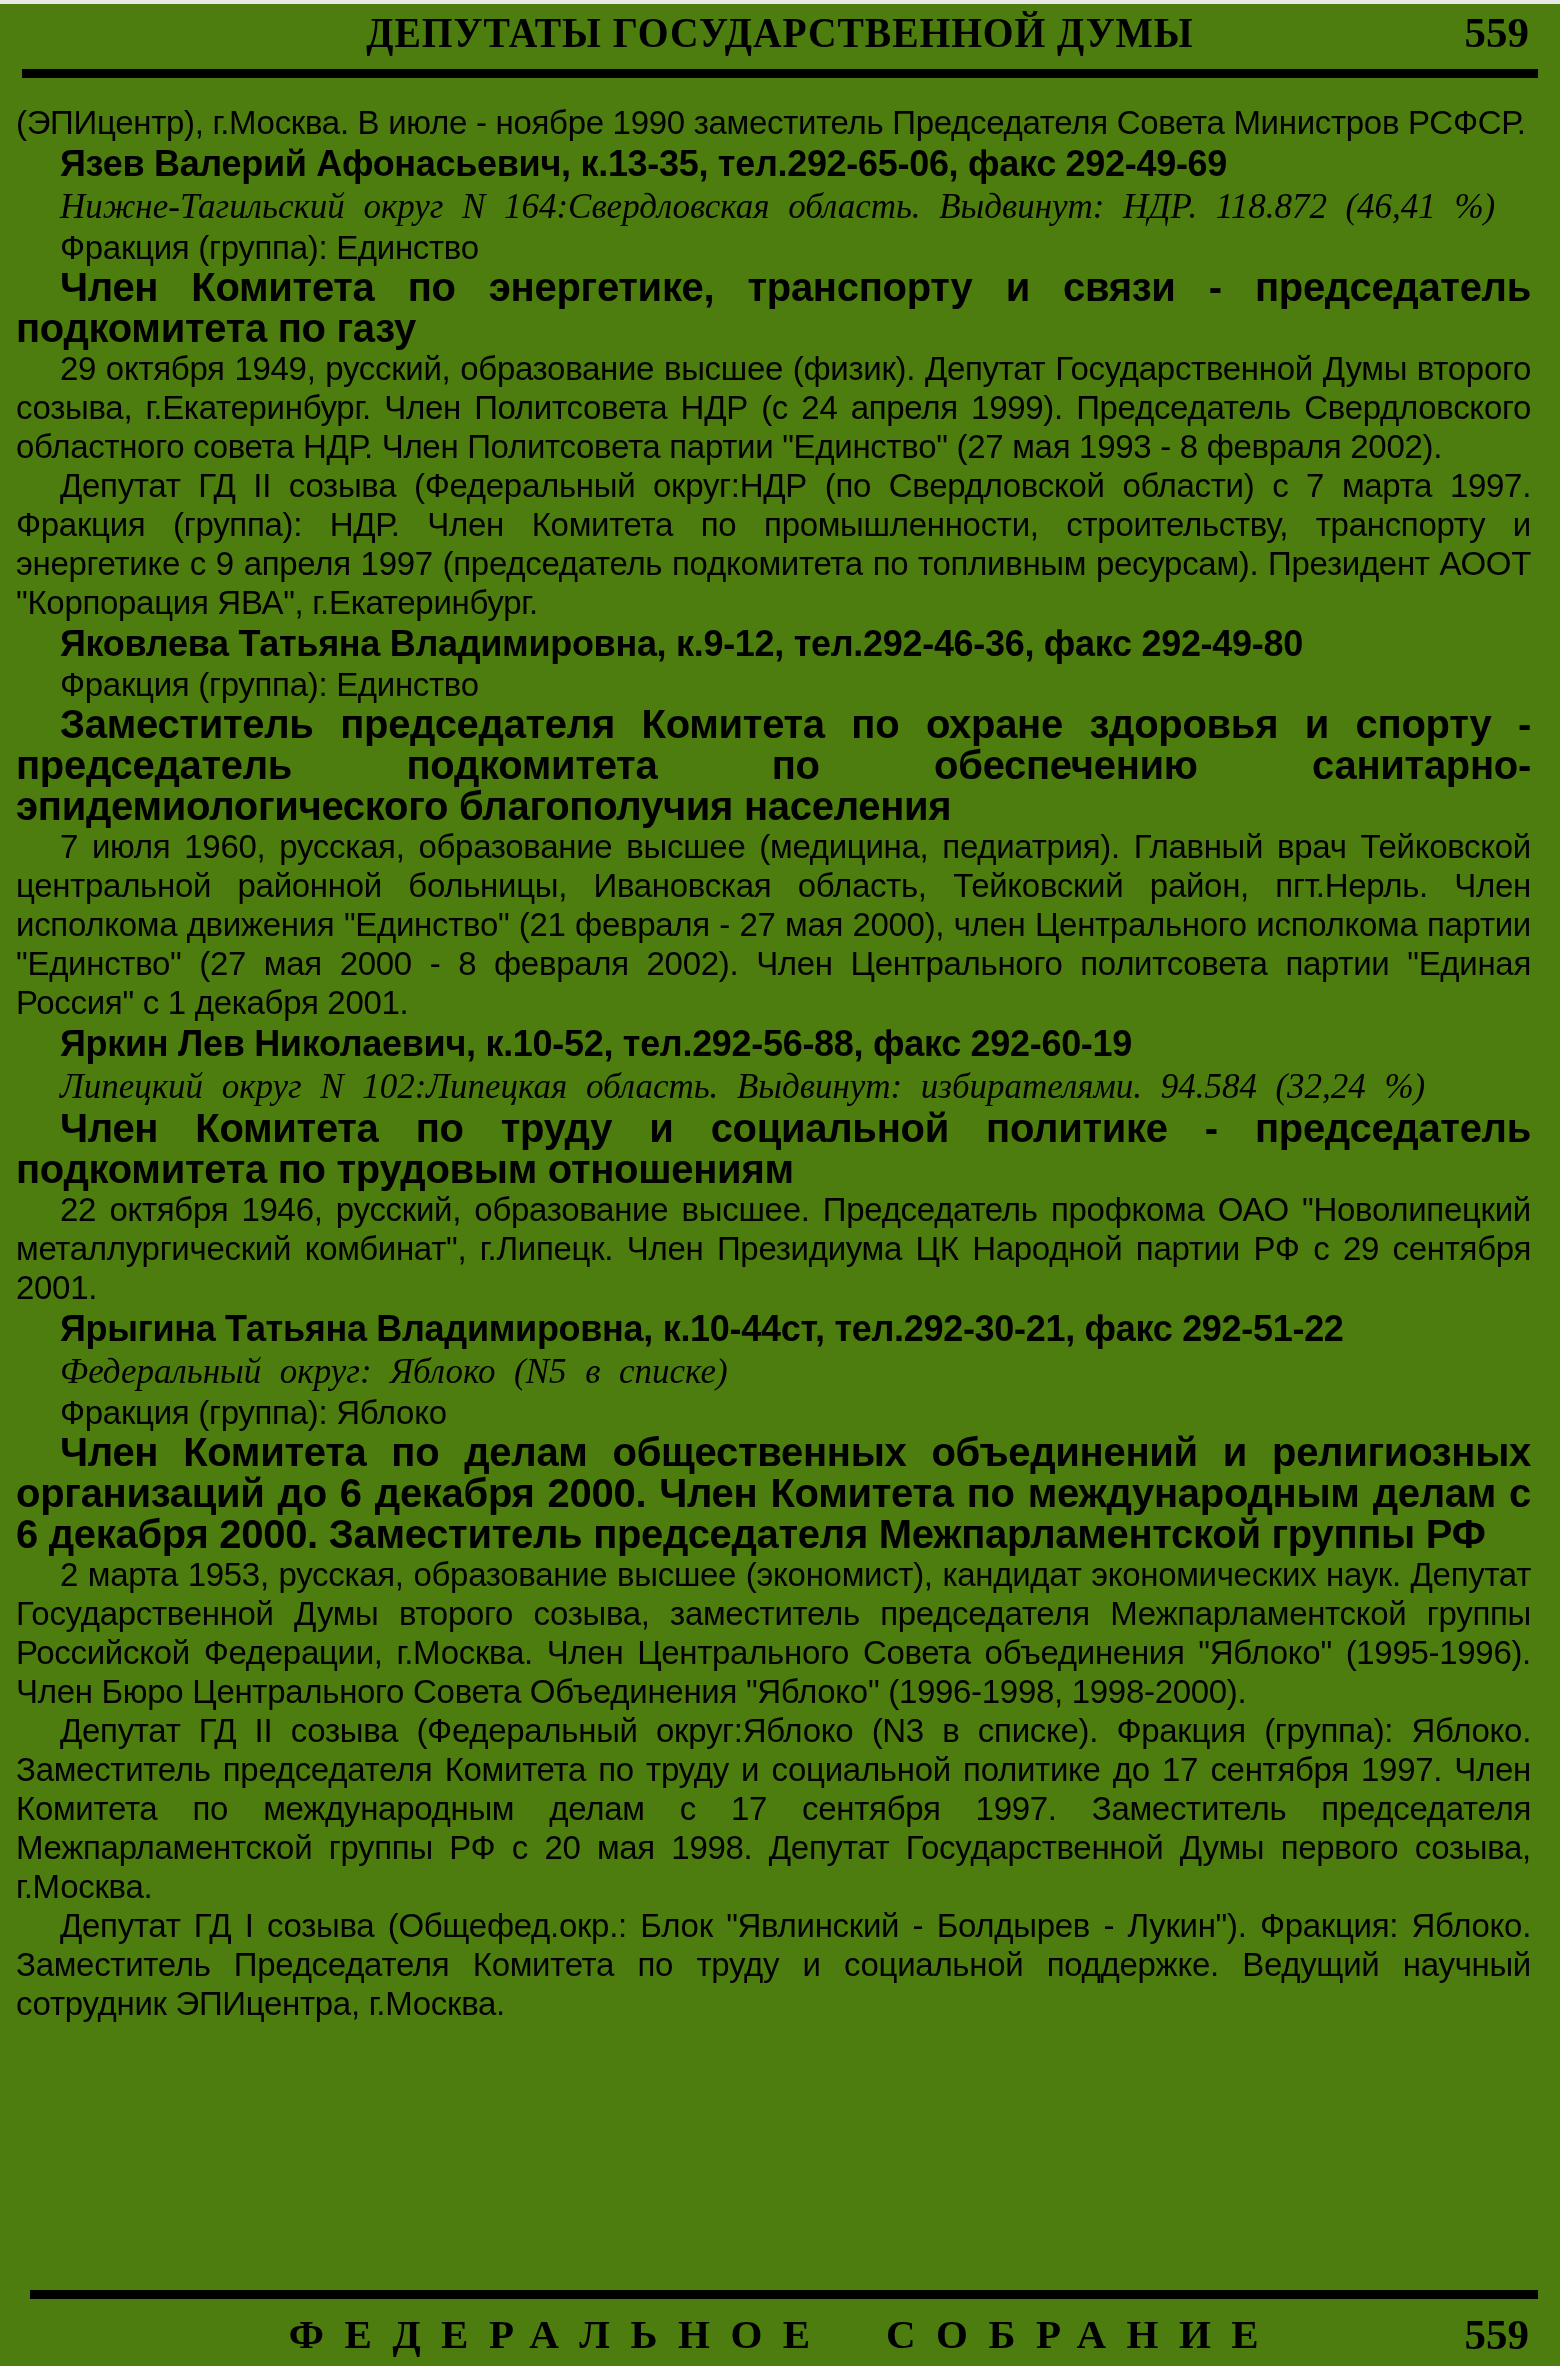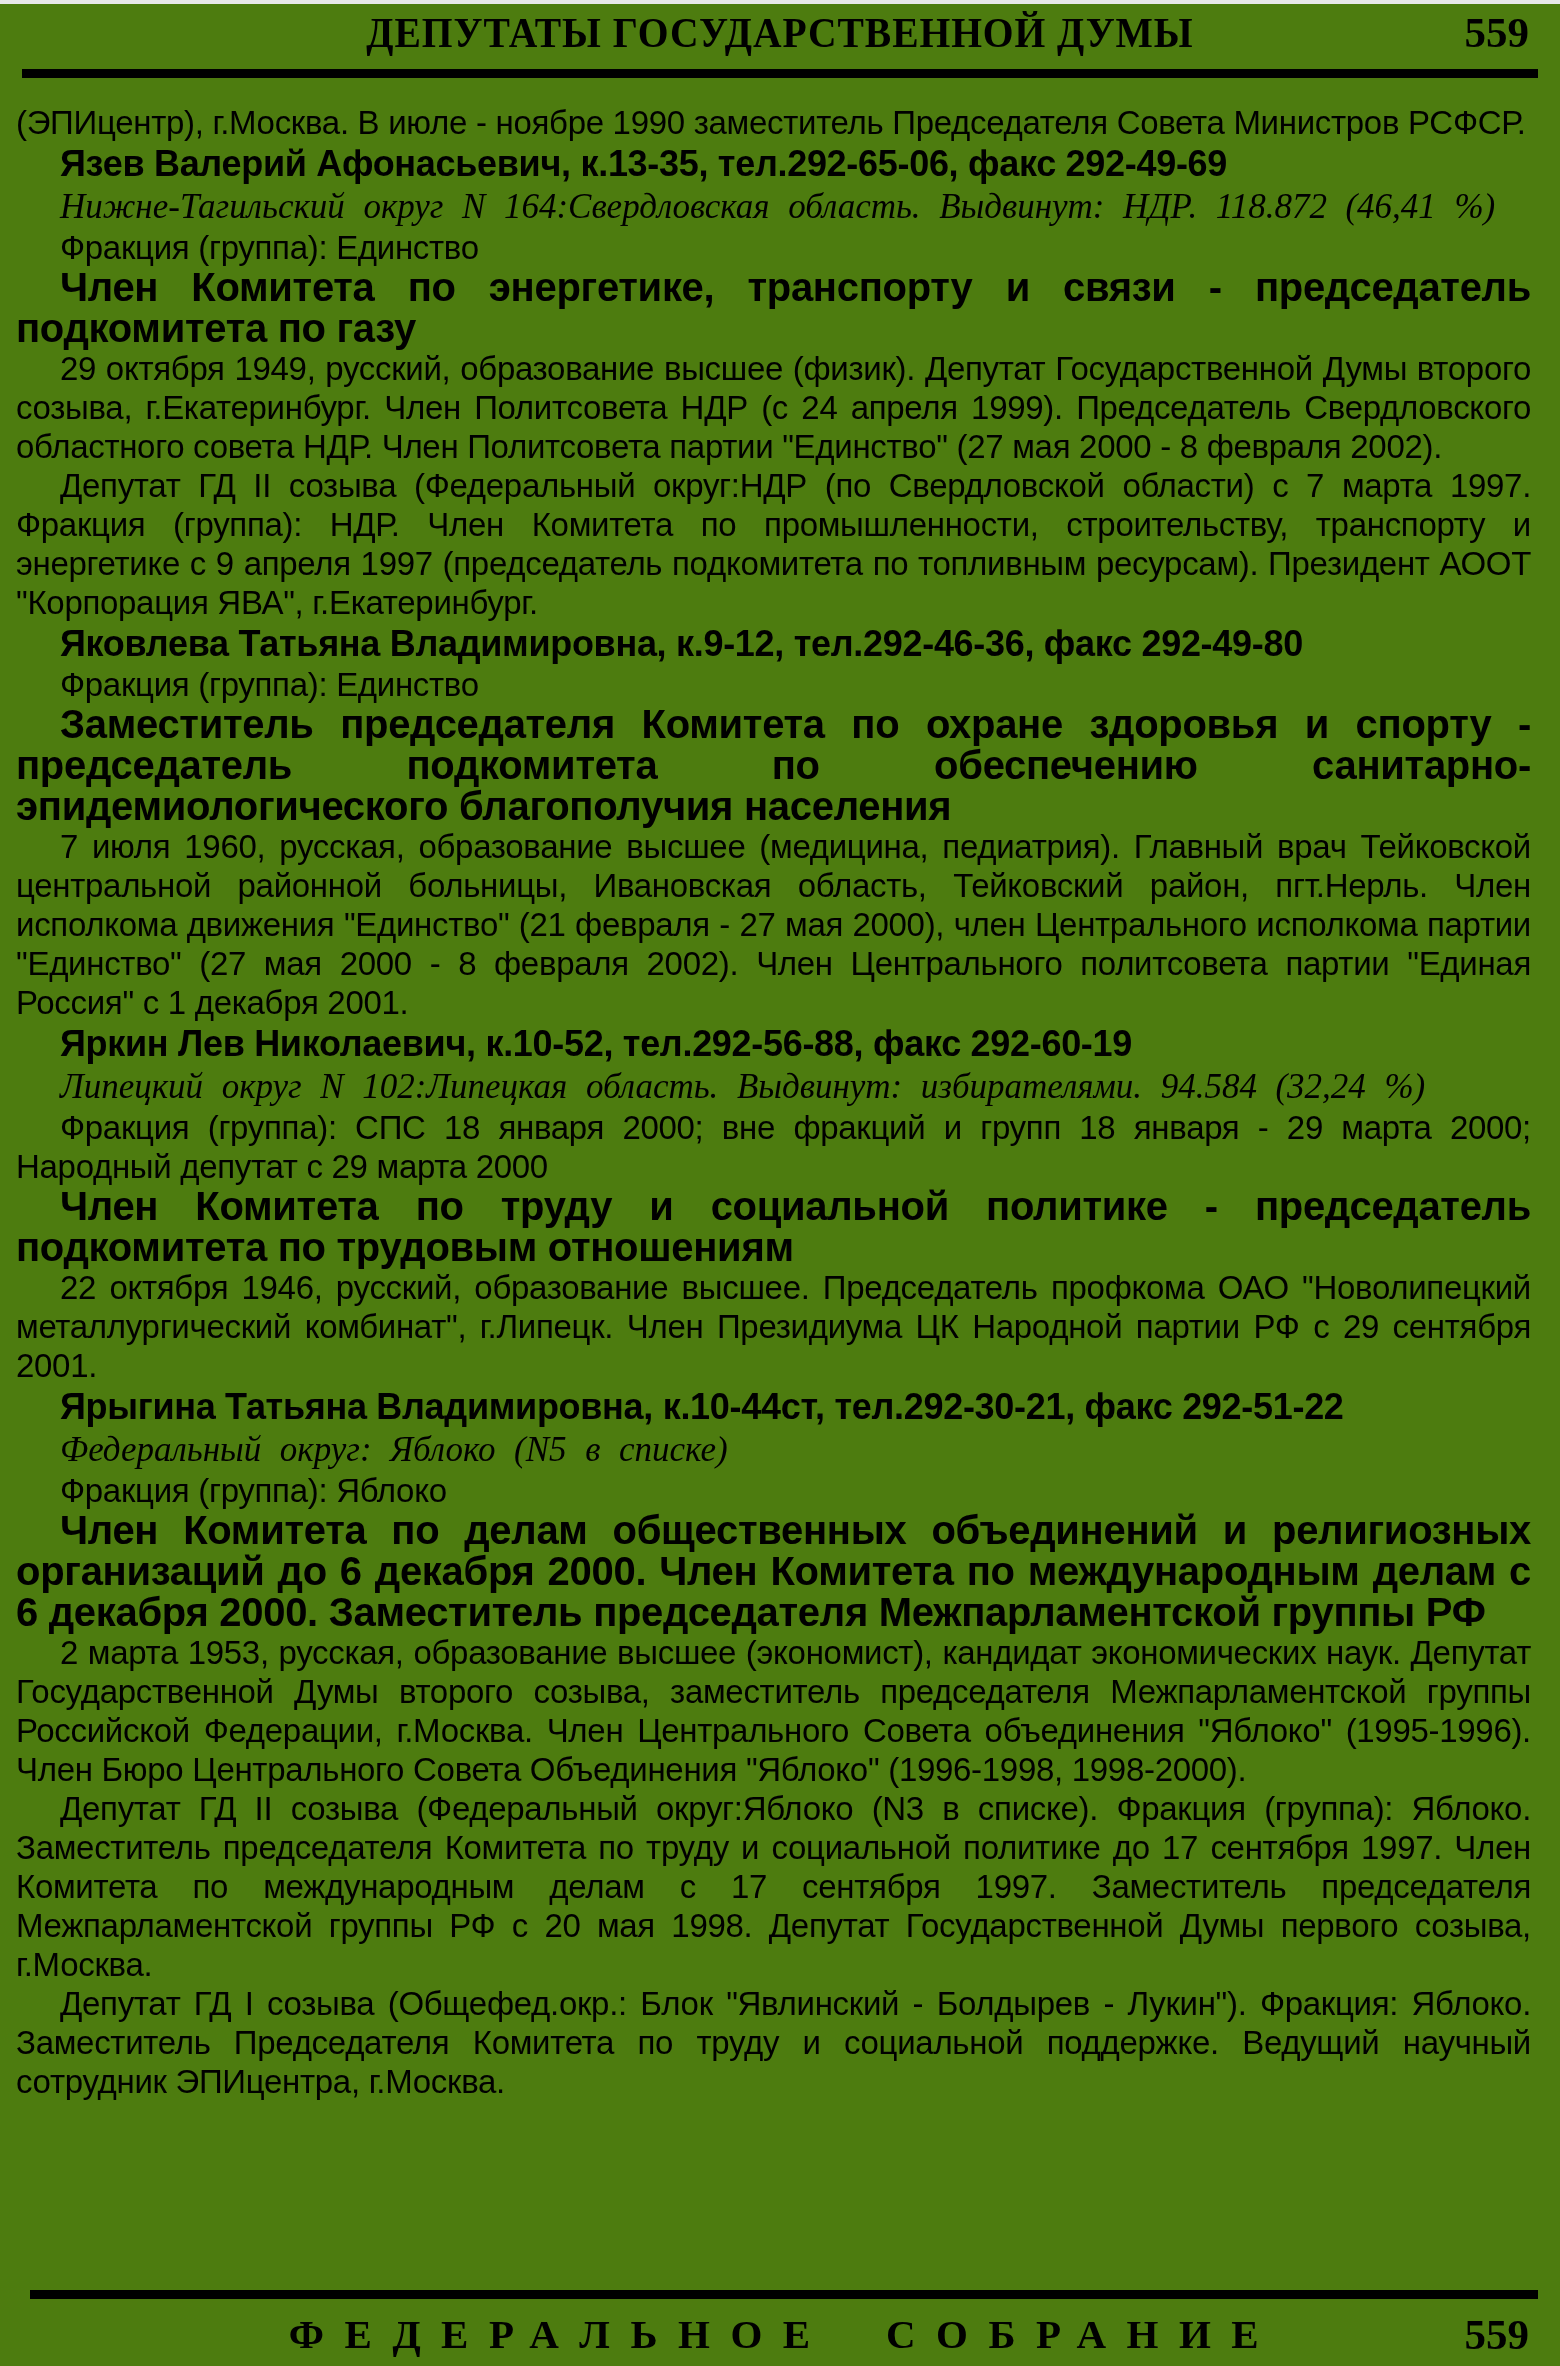--- a/index.html
+++ b/index.html
@@ -125,35 +125,34 @@
 
   <div class="content">
 
     <p class="cont-para">(ЭПИцентр), г.Москва. В июле - ноябре 1990 заместитель Председателя Совета Министров РСФСР.</p>
 
     <section>
       <p class="entry-heading">Язев Валерий Афонасьевич, к.13-35, тел.292-65-06, факс 292-49-69</p>
       <p class="district-para">Нижне-Тагильский округ N 164:Свердловская область. Выдвинут: НДР. 118.872 (46,41 %)</p>
       <p class="plain-para">Фракция (группа): Единство</p>
       <p class="committee-para">Член Комитета по энергетике, транспорту и связи - председатель подкомитета по газу</p>
-      <p class="plain-para">29 октября 1949, русский, образование высшее (физик). Депутат Государственной Думы второго созыва, г.Екатеринбург. Член Политсовета НДР (с 24 апреля 1999). Председатель Свердловского областного совета НДР. Член Политсовета партии "Единство" (27 мая 2000 - 8 февраля 2002).</p>
+      <p class="plain-para">29 октября 1949, русский, образование высшее (физик). Депутат Государственной Думы второго созыва, г.Екатеринбург. Член Политсовета НДР (с 24 апреля 1999). Председатель Свердловского областного совета НДР. Член Политсовета партии "Единство" (27 мая 1993 - 8 февраля 2002).</p>
       <p class="plain-para">Депутат ГД II созыва (Федеральный округ:НДР (по Свердловской области) с 7 марта 1997. Фракция (группа): НДР. Член Комитета по промышленности, строительству, транспорту и энергетике с 9 апреля 1997 (председатель подкомитета по топливным ресурсам). Президент АООТ "Корпорация ЯВА", г.Екатеринбург.</p>
     </section>
 
     <section>
       <p class="entry-heading">Яковлева Татьяна Владимировна, к.9-12, тел.292-46-36, факс 292-49-80</p>
       <p class="plain-para">Фракция (группа): Единство</p>
       <p class="committee-para">Заместитель председателя Комитета по охране здоровья и спорту - председатель подкомитета по обеспечению санитарно-эпидемиологического благополучия населения</p>
       <p class="plain-para">7 июля 1960, русская, образование высшее (медицина, педиатрия). Главный врач Тейковской центральной районной больницы, Ивановская область, Тейковский район, пгт.Нерль. Член исполкома движения "Единство" (21 февраля - 27 мая 2000), член Центрального исполкома партии "Единство" (27 мая 2000 - 8 февраля 2002). Член Центрального политсовета партии "Единая Россия" с 1 декабря 2001.</p>
     </section>
 
     <section>
       <p class="entry-heading">Яркин Лев Николаевич, к.10-52, тел.292-56-88, факс 292-60-19</p>
       <p class="district-para">Липецкий округ N 102:Липецкая область. Выдвинут: избирателями. 94.584 (32,24 %)</p>
-      <p class="plain-para">Фракция (группа): СПС 18 января 2000; вне фракций и групп 18 января - 29 марта 2000; Народный депутат с 29 марта 2000</p>
       <p class="committee-para">Член Комитета по труду и социальной политике - председатель подкомитета по трудовым отношениям</p>
       <p class="plain-para">22 октября 1946, русский, образование высшее. Председатель профкома ОАО "Новолипецкий металлургический комбинат", г.Липецк. Член Президиума ЦК Народной партии РФ с 29 сентября 2001.</p>
     </section>
 
     <section>
       <p class="entry-heading">Ярыгина Татьяна Владимировна, к.10-44ст, тел.292-30-21, факс 292-51-22</p>
       <p class="district-para">Федеральный округ: Яблоко (N5 в списке)</p>
       <p class="plain-para">Фракция (группа): Яблоко</p>
       <p class="committee-para">Член Комитета по делам общественных объединений и религиозных организаций до 6 декабря 2000. Член Комитета по международным делам с 6 декабря 2000. Заместитель председателя Межпарламентской группы РФ</p>
       <p class="plain-para">2 марта 1953, русская, образование высшее (экономист), кандидат экономических наук. Депутат Государственной Думы второго созыва, заместитель председателя Межпарламентской группы Российской Федерации, г.Москва. Член Центрального Совета объединения "Яблоко" (1995-1996). Член Бюро Центрального Совета Объединения "Яблоко" (1996-1998, 1998-2000).</p>

